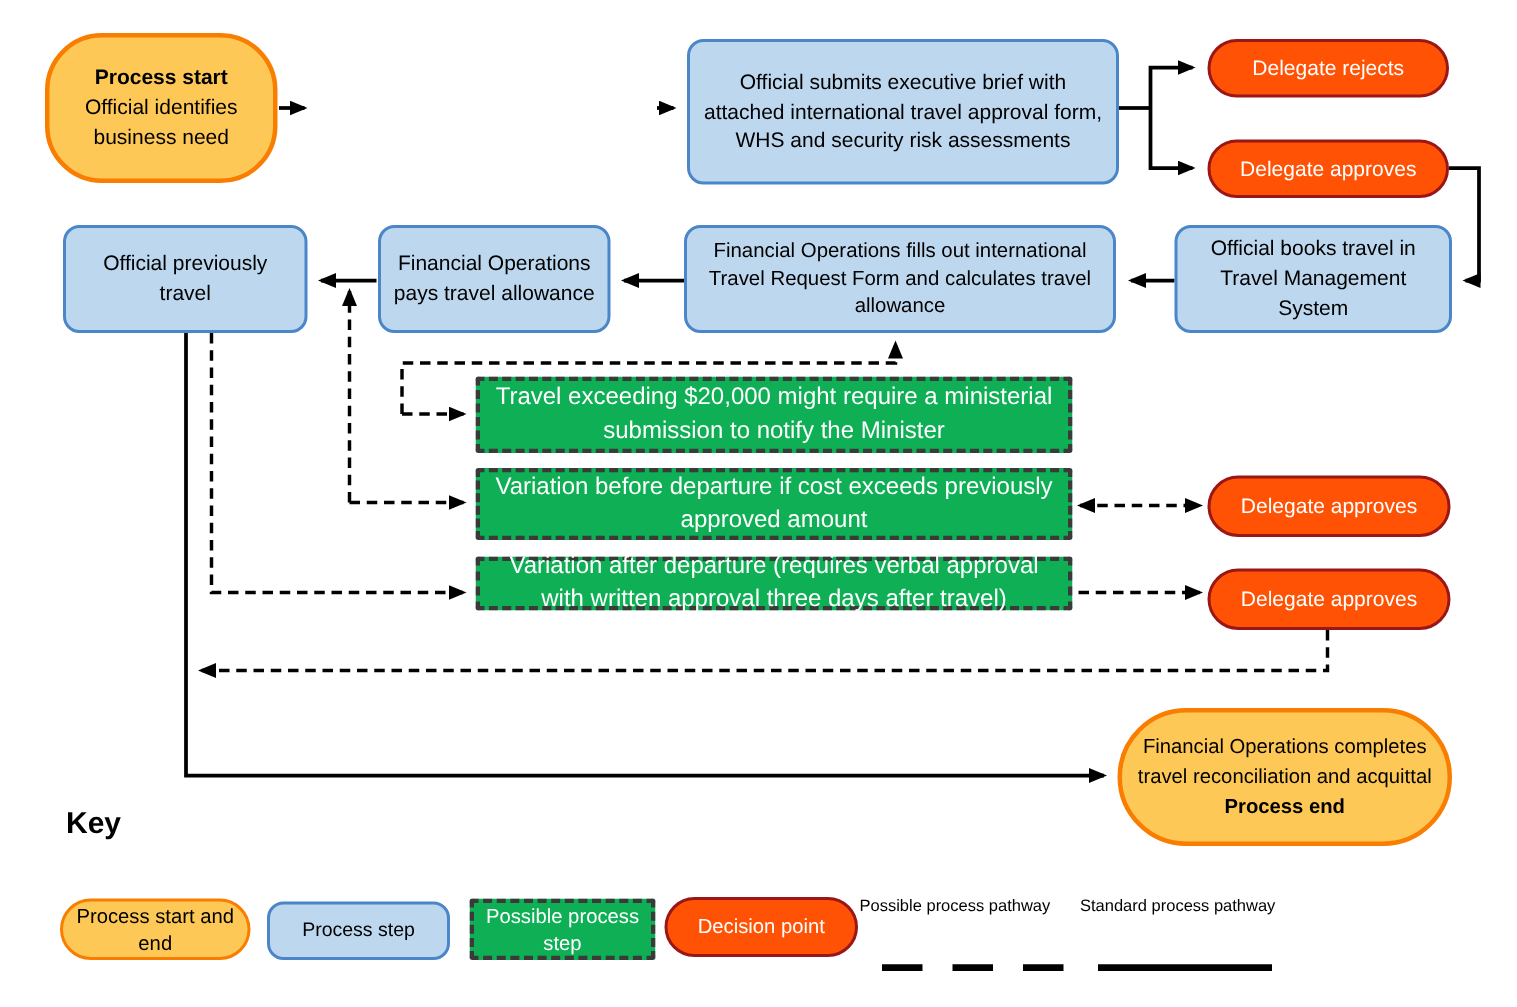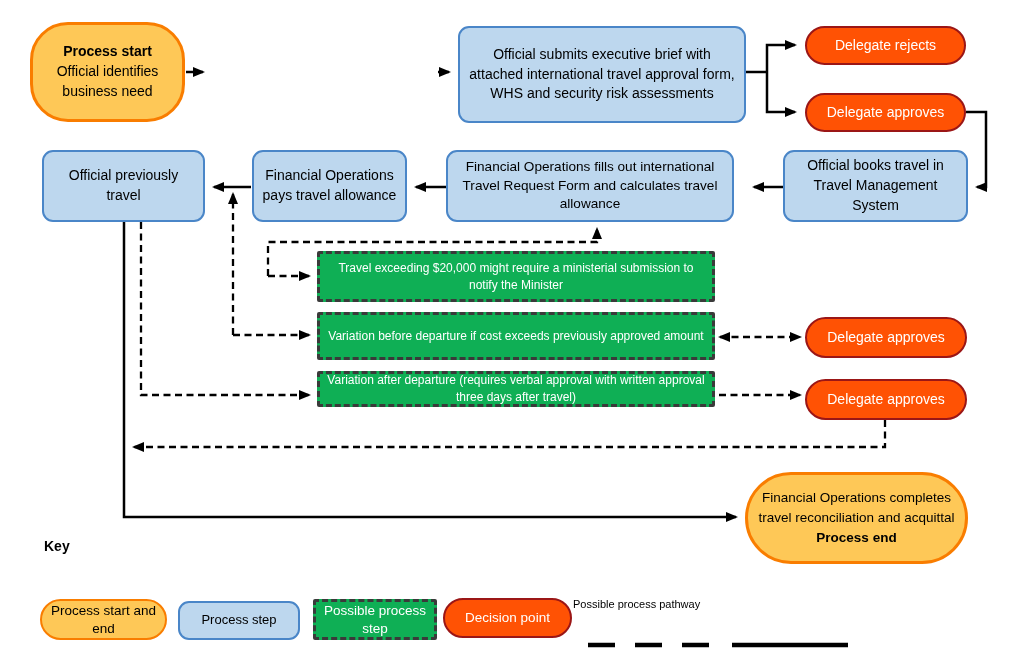--- a/index.html
+++ b/index.html
@@ -19,29 +19,29 @@
     border-radius:38px;
   }
   .step{
     background:var(--step-fill,#BDD7EE);
     border:2px solid var(--step-border,#4A86C8);
     border-radius:11px;
   }
   .possible{
     background:var(--possible-fill,#0FAF55);
     border:3px dashed var(--possible-border,#3A3A3A);
-    border-radius:2px;color:#fff;font-size:12px;line-height:1.4;
+    border-radius:2px;color:#fff;font-size:16px;line-height:1.4;
   }
   .decision{
     background:var(--decision-fill,#FF5204);
     border:2.5px solid var(--decision-border,#9B1616);
     border-radius:22px;color:#fff;
   }
   .b{font-weight:bold;}
-  .key-heading{position:absolute;z-index:2;font-size:14px;font-weight:bold;}
+  .key-heading{position:absolute;z-index:2;font-size:20px;font-weight:bold;}
   .path-label{
     position:absolute;z-index:2;text-align:left;font-size:11px;line-height:1.35;
   }
 </style>
 </head>
 <body>
 
 <div class="canvas">
 
   <svg class="wires" width="1011" height="671" viewBox="0 0 1011 671">
@@ -100,21 +100,21 @@
   </div>
 
   <div class="node step" style="left:42px;top:150px;width:163px;height:72px;">
     <span>Official previously travel</span>
   </div>
 
   <div class="node step" style="left:252px;top:150px;width:155px;height:72px;">
     <span>Financial Operations pays travel allowance</span>
   </div>
 
-  <div class="node step" style="left:446px;top:150px;width:288px;height:72px;font-size:13.6px;line-height:1.35;">
+  <div class="node step" style="left:456px;top:150px;width:288px;height:72px;font-size:13.6px;line-height:1.35;">
     <span>Financial Operations fills out international Travel Request Form and calculates travel allowance</span>
   </div>
 
   <div class="node step" style="left:783px;top:150px;width:185px;height:72px;">
     <span>Official books travel in Travel Management System</span>
   </div>
 
   <div class="node possible" style="left:317px;top:251px;width:398px;height:51px;">
     <span>Travel exceeding $20,000 might require a ministerial submission to notify the Minister</span>
   </div>
@@ -153,14 +153,15 @@
   <div class="node possible" style="left:313px;top:599px;width:124px;height:41px;font-size:13.5px;line-height:1.3;">
     <span>Possible process step</span>
   </div>
 
   <div class="node decision" style="left:443px;top:598px;width:129px;height:40px;font-size:13.5px;">
     <span>Decision point</span>
   </div>
 
   <div class="path-label" style="left:573px;top:597px;width:137px;">Possible process pathway</div>
 
+  <div class="path-label" style="left:720px;top:597px;width:140px;">Standard process pathway</div>
 
 </div>
 
 </body></html>

